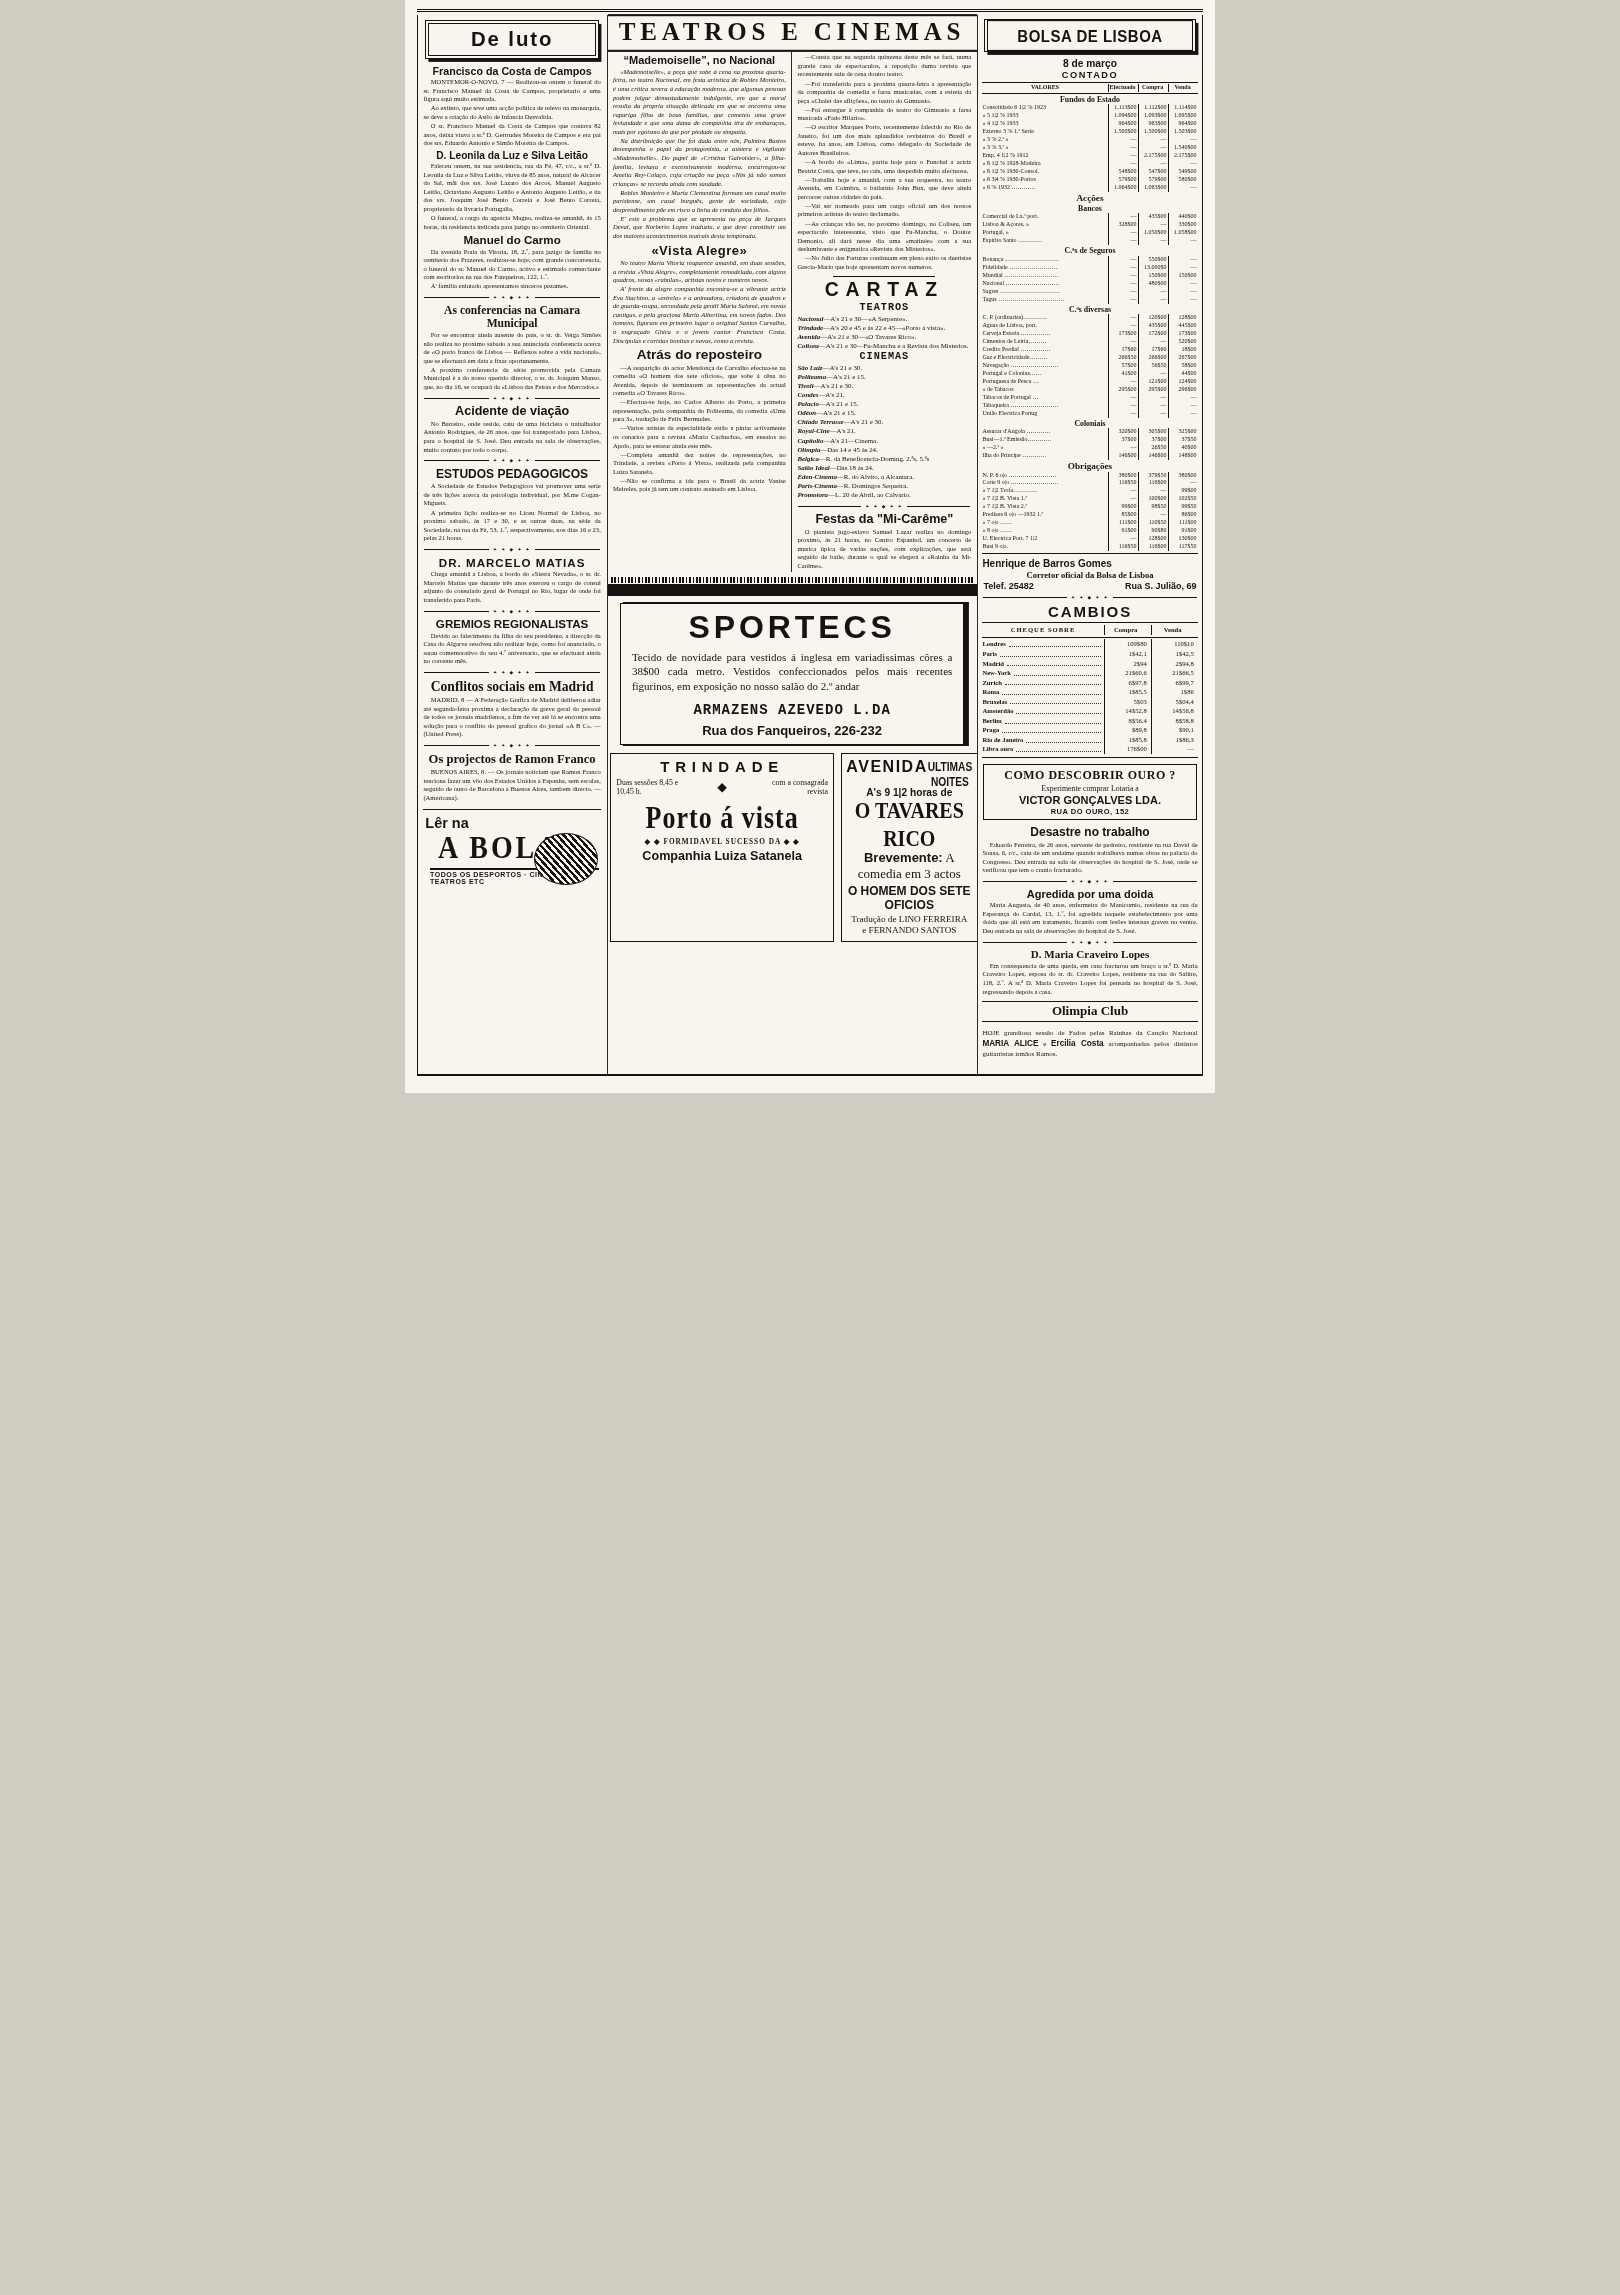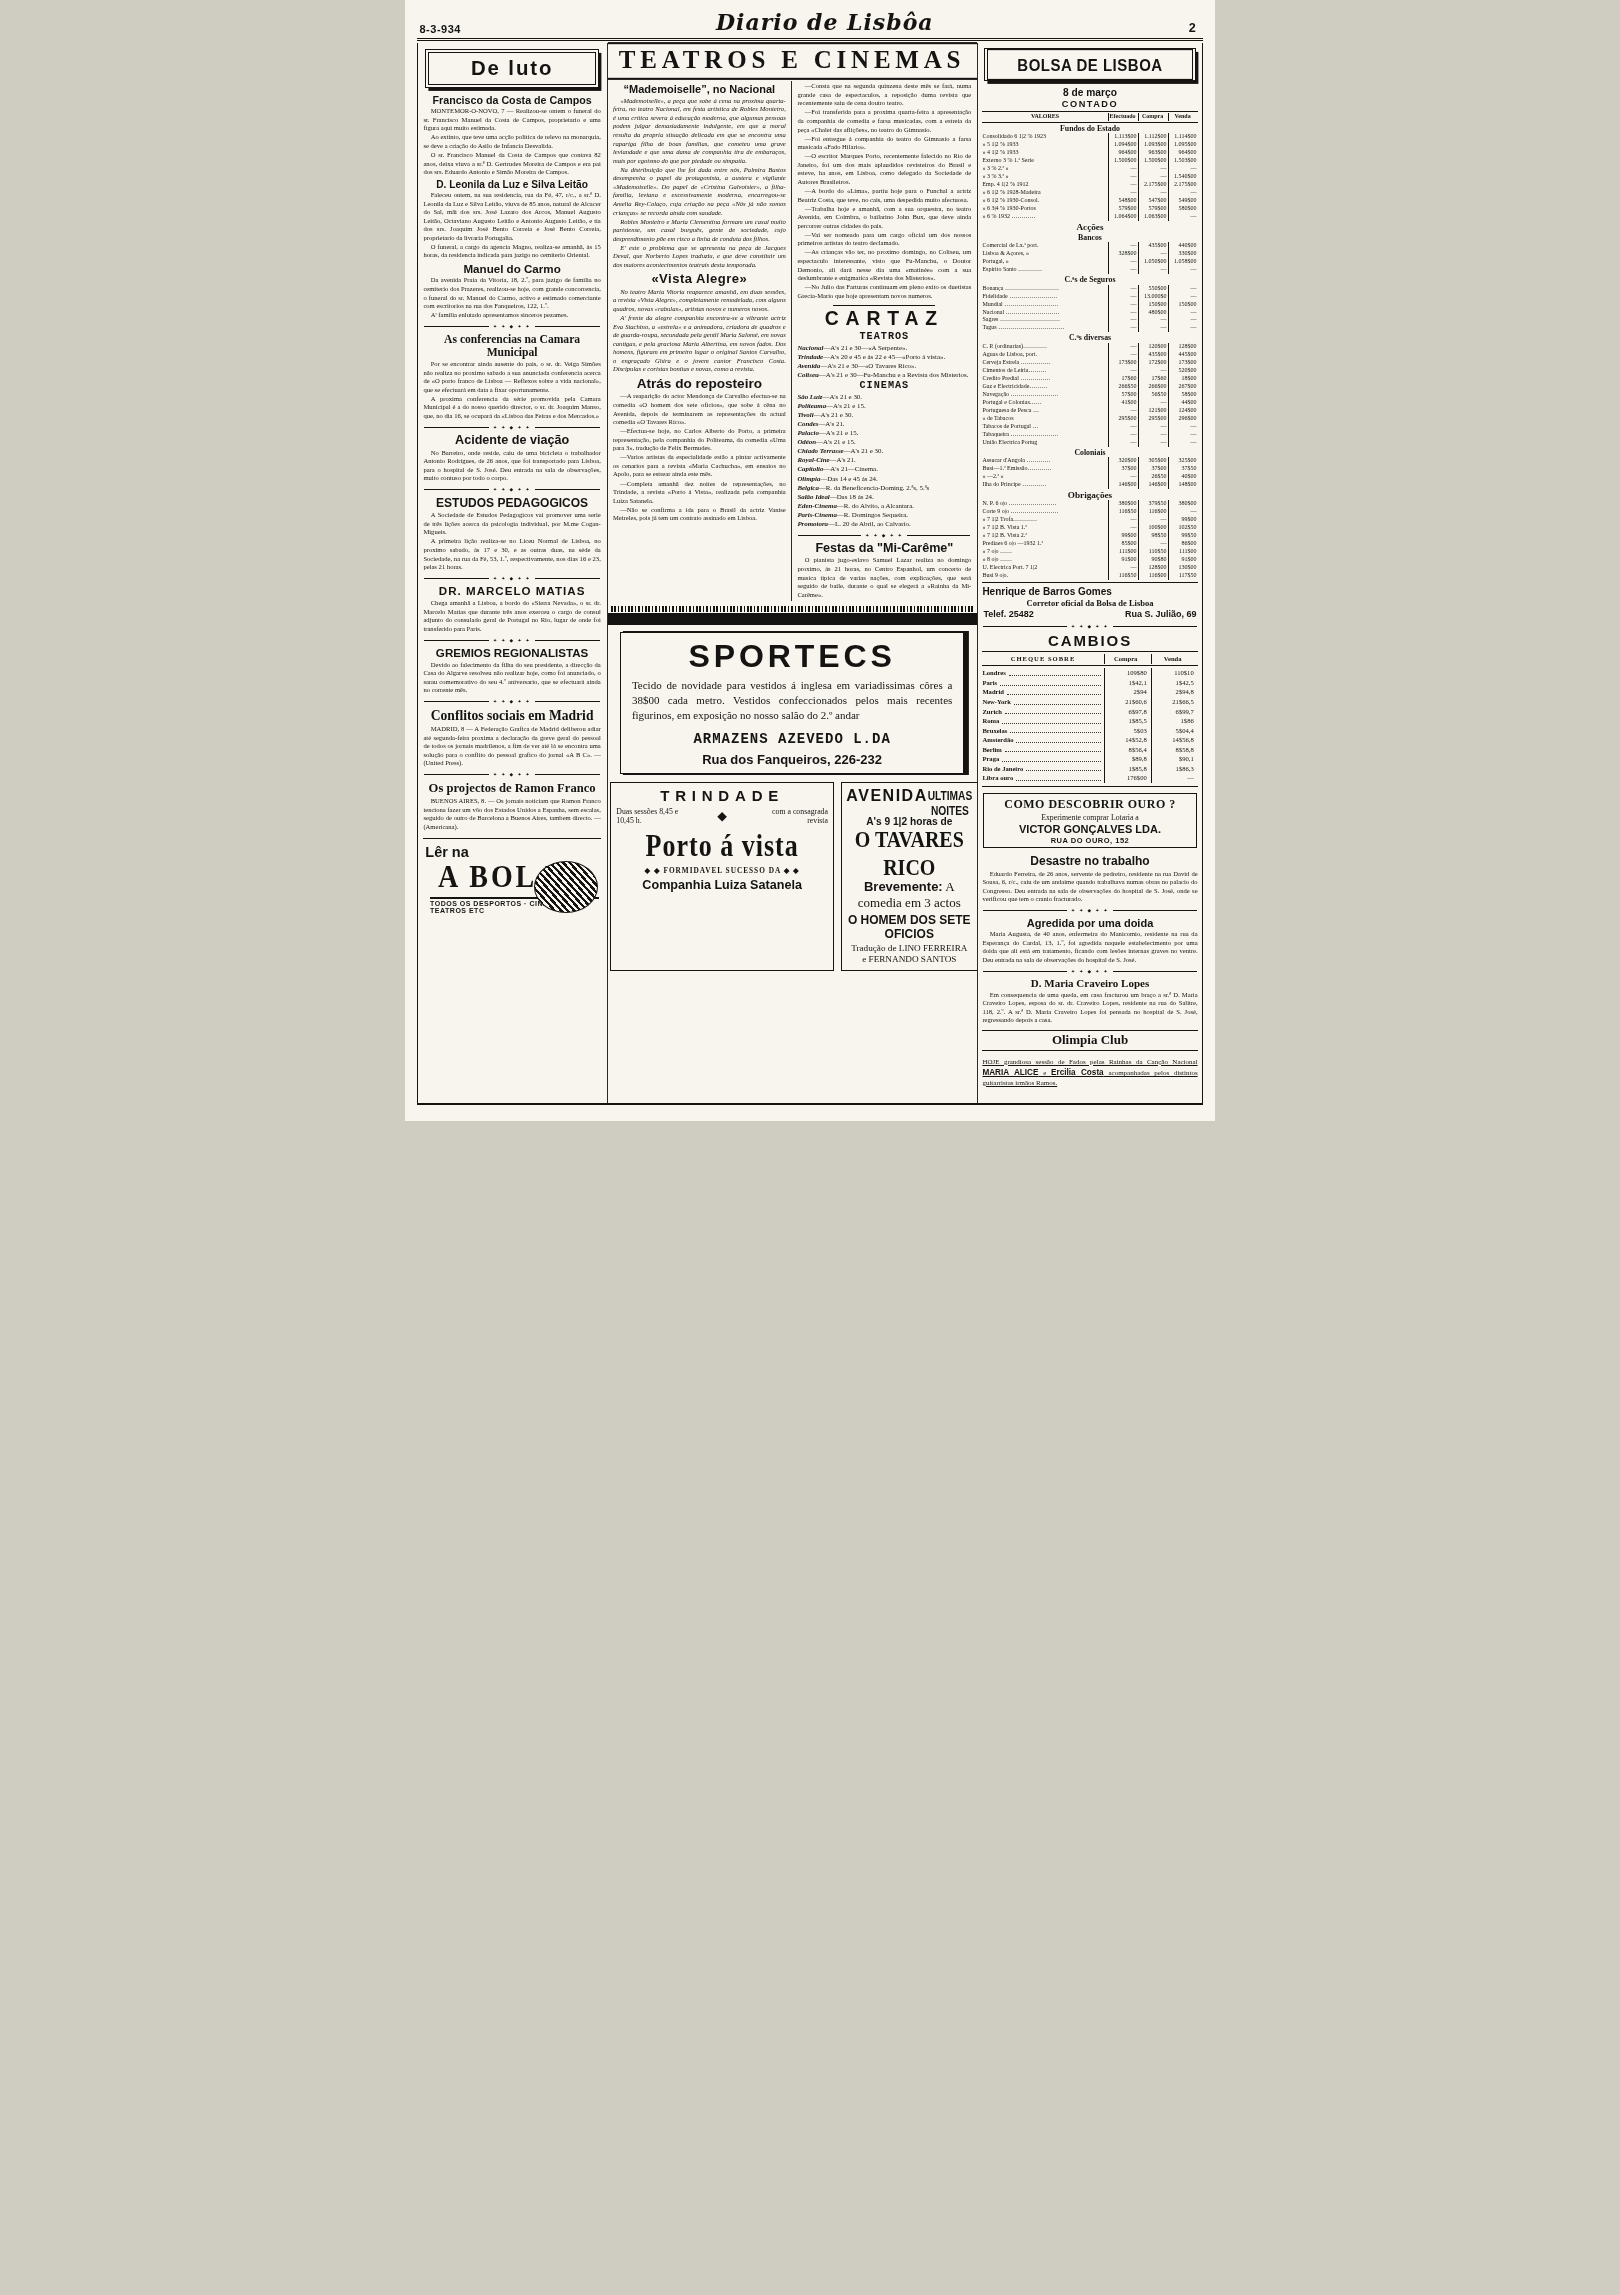--- a/index.html
+++ b/index.html
@@ -117,33 +117,28 @@
   .c-name{display:flex;font-weight:bold;}
   .c-lead{flex:1;border-bottom:1px dotted #3a3935;margin:0 2.9px 1.9px 2.9px;}
   
   .ouro{border:1.5px solid #151412;text-align:center;padding:2.9px 3.9px;margin:5.8px 1px;}
   .ouro-1{font-weight:bold;font-size:12px;letter-spacing:0.5px;}
   .ouro-2{font-size:7.8px;margin-top:1px;}
   .ouro-3{font-family:"Liberation Sans",sans-serif;font-weight:bold;font-size:11px;margin-top:1px;}
   .ouro-4{font-family:"Liberation Sans",sans-serif;font-weight:bold;font-size:7.5px;letter-spacing:0.5px;margin-top:1px;}
   .r-h{font-size:12px;}
   .oli-h{font-size:13px;border-top:1.5px solid #151412;border-bottom:1.5px solid #151412;padding:1.5px 0;margin:4.8px 0 2.9px;}
-  .oli-body{font-size:7px;line-height:1.35;text-align:justify;text-decoration:underline;}
+  .oli-body{font-size:7px;line-height:1.35;text-align:justify;}
   .oli-name{font-family:"Liberation Sans",sans-serif;font-weight:bold;font-size:8.2px;}
 </style>
 </head>
 <body>
 
 <div class="page">
 
-  <div class="topbar">
-    <div class="pdate">8-3-934</div>
-    <div class="masthead">Diario de Lisbôa</div>
-    <div class="pnum">2</div>
-  </div>
   <div class="toprule"></div>
 
   <div class="frame">
 
     <div class="colL">
       <div class="fbox">
         <div class="fbox-in luto-t">De luto</div>
       </div>
 
       <h2 class="h-sans" style="font-size:10.7px">Francisco da Costa de Campos</h2>

